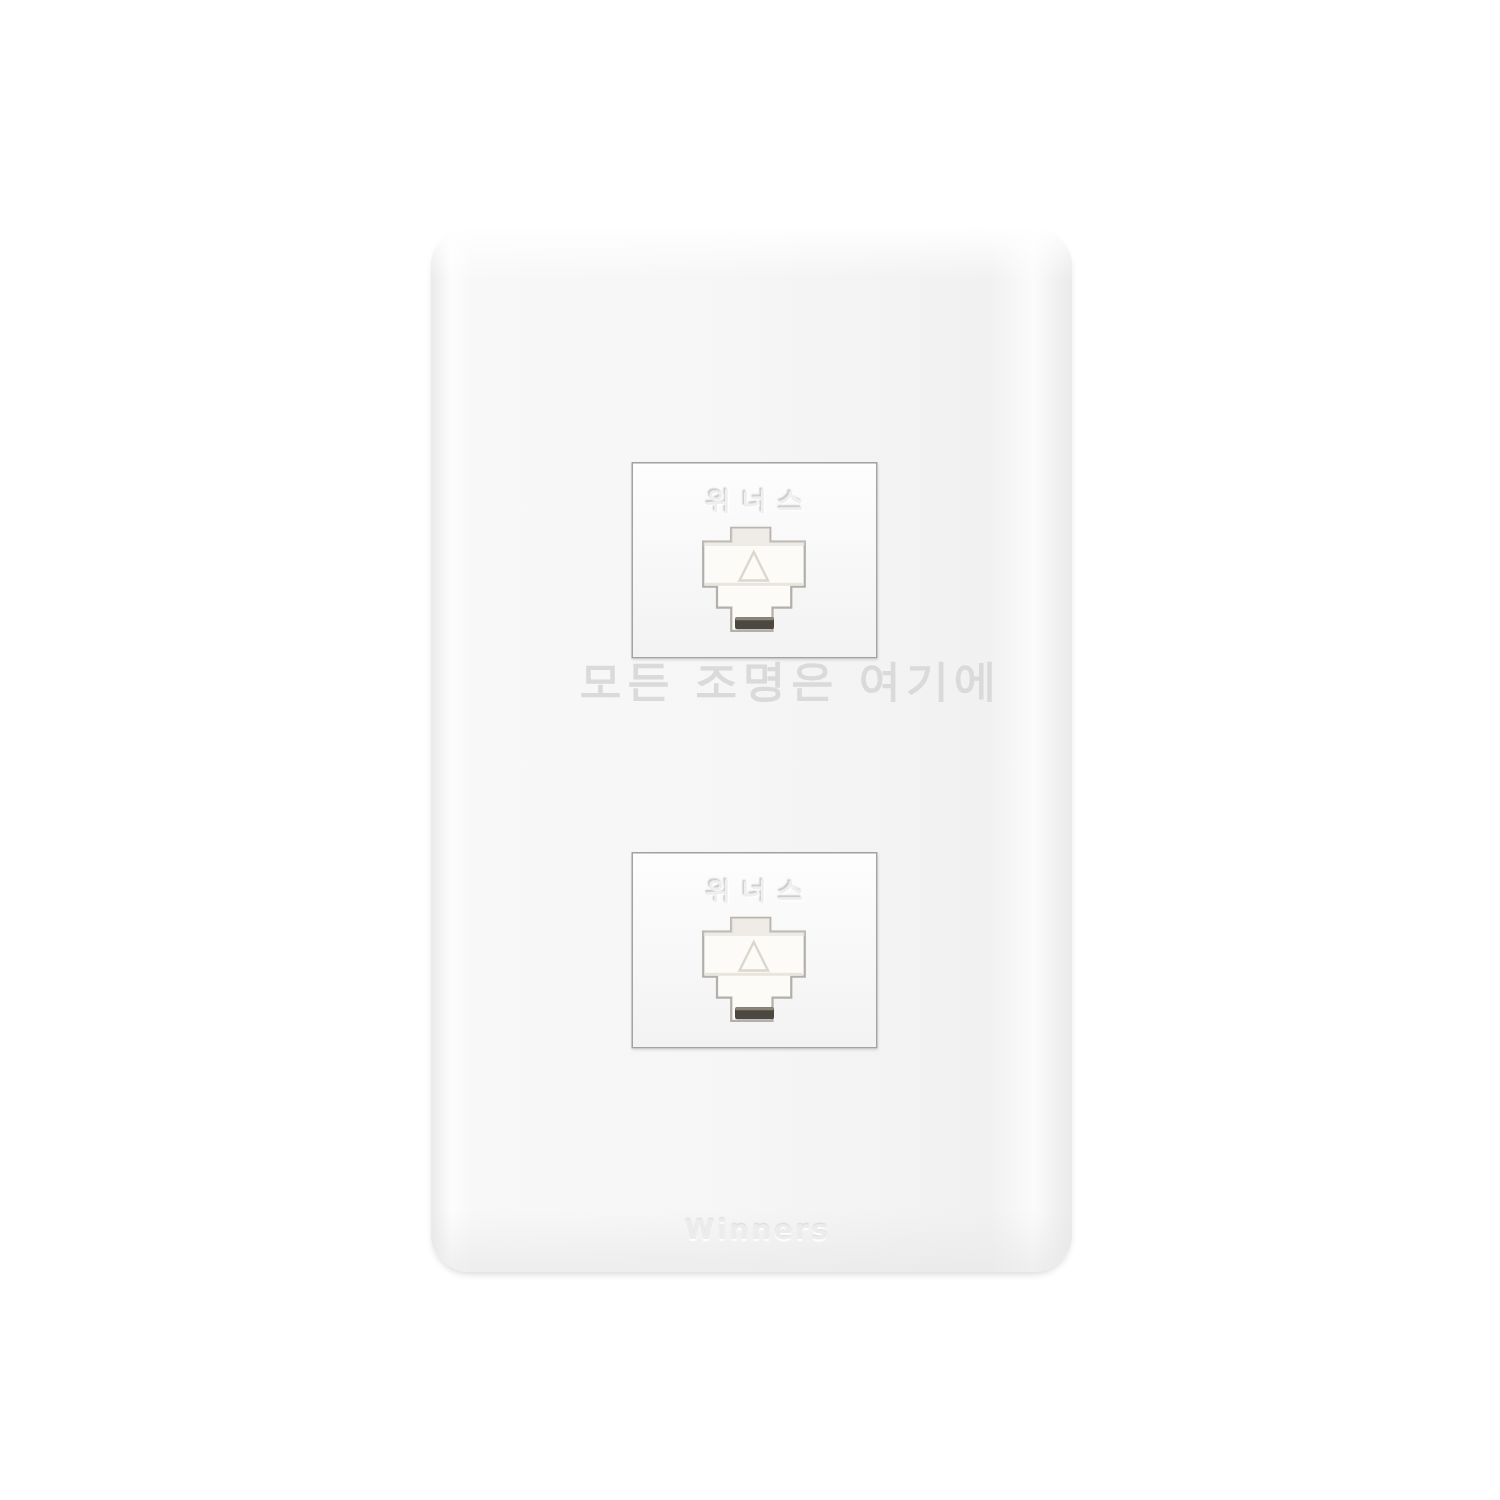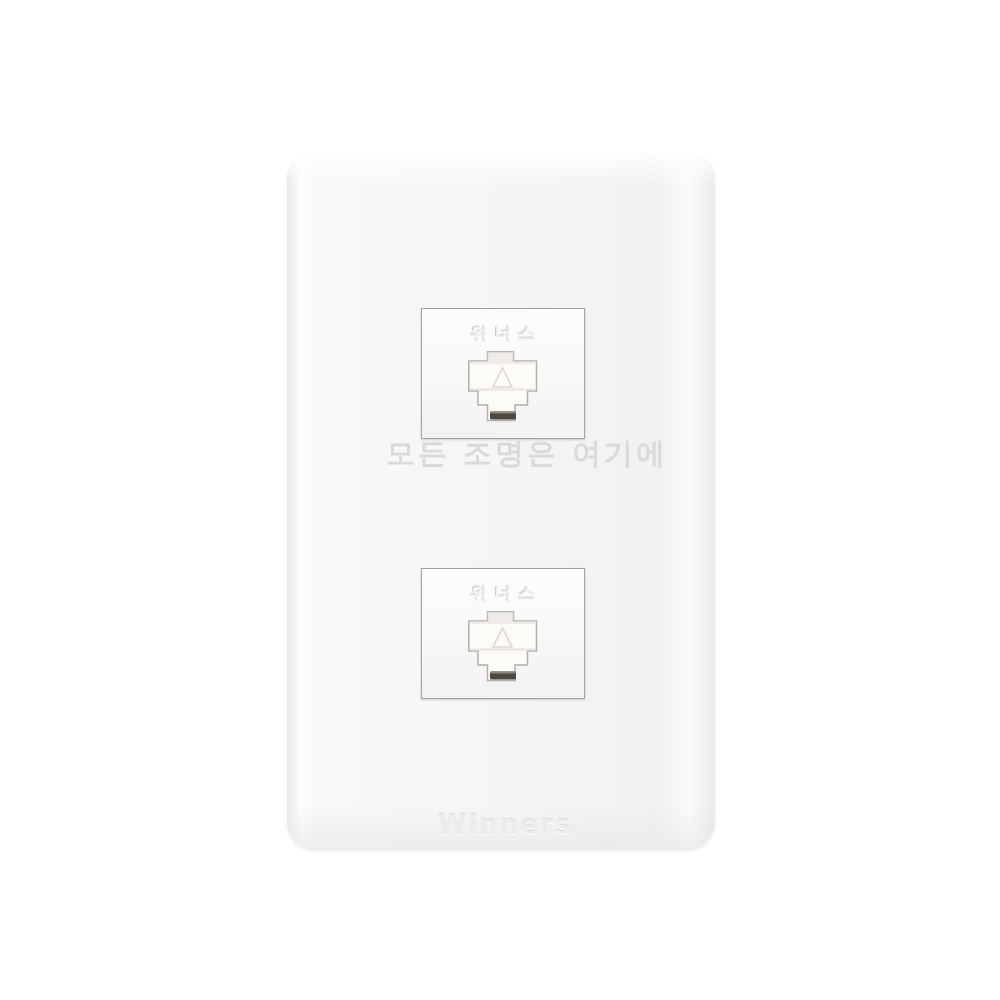--- a/index.html
+++ b/index.html
@@ -45,21 +45,21 @@
     text-align:center; font-size:72px; line-height:1.1; z-index:5;
     white-space:nowrap;
   }
   .wm-light { font-weight:200; color:#e6e6e6; letter-spacing:2px; }
   .wm-bold  { font-weight:800; color:#dedede; letter-spacing:2px; }
   .wm-reg   { font-size:26px; color:#e0e0e0; vertical-align:40px; font-weight:400; }
 
   
   .brand-logo {
     position:absolute; left:287px; width:436px; top:810px;
-    text-align:center; font-size:26px; font-weight:bold; letter-spacing:2px;
+    text-align:center; font-size:18px; font-weight:bold; letter-spacing:2px;
     color:#ececec;
     text-shadow: 0 1px 1px #ffffff, 0 -1px 1px #d6d6d6;
     z-index:4;
   }
 </style>
 </head>
 <body>
 
 <div class="canvas">
 

